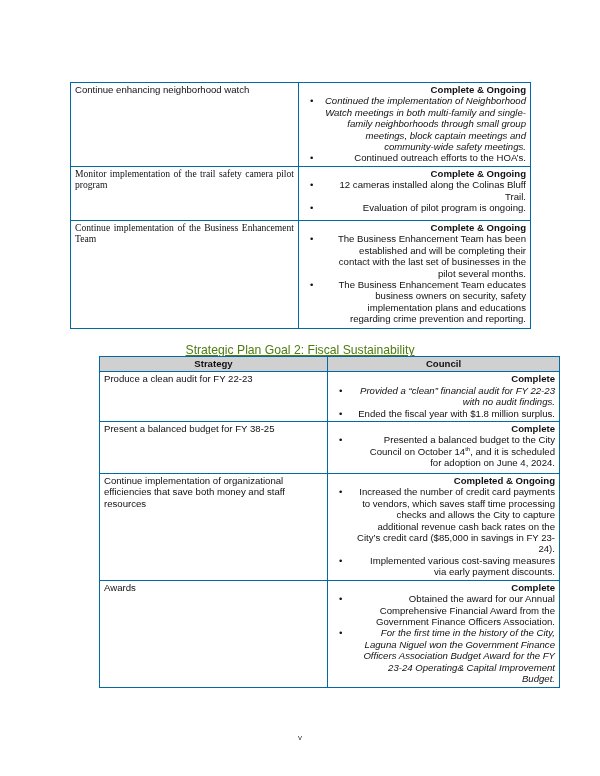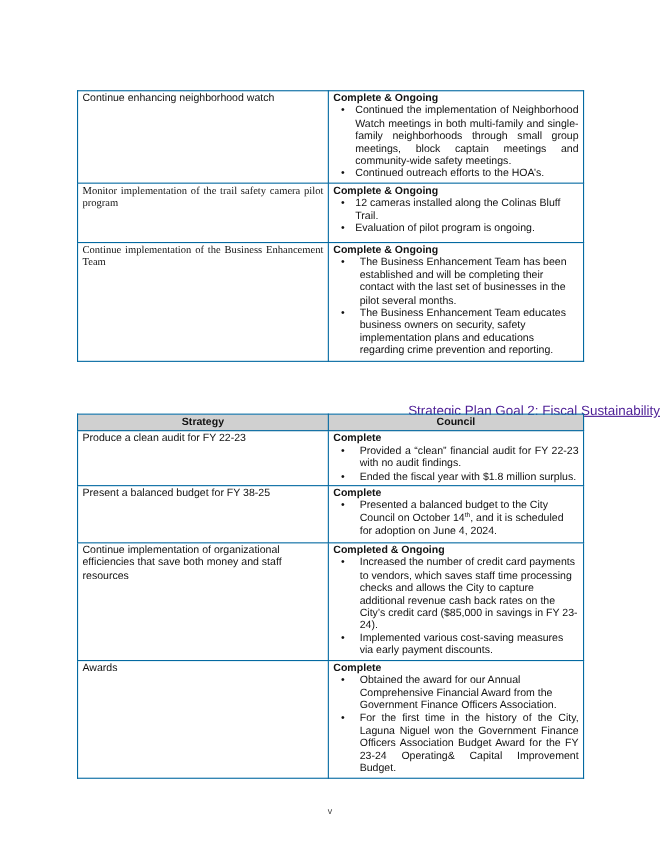--- a/index.html
+++ b/index.html
@@ -11,35 +11,35 @@
     position: absolute; left: 70px; width: 460px;
     border-collapse: collapse; table-layout: fixed;
     font-size: 9.6px; line-height: 11.4px;
   }
   table.doc td, table.doc th {
     border: 1px solid #0369a1; vertical-align: top; padding: 1px 4px 2px 4px;
   }
   table.doc col.c1 { width: 228px; }
   table.doc col.c2 { width: 232px; }
   .strategy-text { text-align: justify; font-family: Liberation Serif, serif; }
-  .status-title { font-weight: bold; text-align: left; display: block; }
+  .status-title { font-weight: bold; text-align: right; display: block; }
   ul.bullets { margin: 0; padding: 0 0 0 20px; list-style: none; }
-  ul.bullets li { position: relative; margin: 0; }
+  ul.bullets li { position: relative; margin: 0; text-align: right; }
   ul.bullets li::before {
     content: "\2022"; position: absolute; left: -13px; top: 0;
   }
   ul.bullets.wide { padding-left: 24px; }
   ul.bullets.wide li::before { left: -17px; }
-  .just { text-align: justify; }
+  .just { text-align: justify; font-style: italic; }
   th.hdr { background: #d0d0d0; font-weight: bold; text-align: center; padding: 0 4px; }
   #table1 { top: 82px; }
-  #table2 { top: 376px; }
+  #table2 { top: 356px; margin-left: 29px; }
   .section-heading {
-    position: absolute; left: 0; width: 600px; top: 343px; text-align: right;
-    font-size: 12.2px; text-decoration: underline; color: #4c1d95; margin-top: 23px;
+    position: absolute; left: 0; width: 600px; top: 343px; text-align: center;
+    font-size: 12.2px; text-decoration: underline; color: #4d7c0f;
   }
   .page-number {
     position: absolute; left: 0; width: 600px; top: 733px; text-align: center;
     font-size: 8px; color: #333;
   }
   sup { font-size: 6px; line-height: 0; }
 </style>
 </head>
 <body>
 

